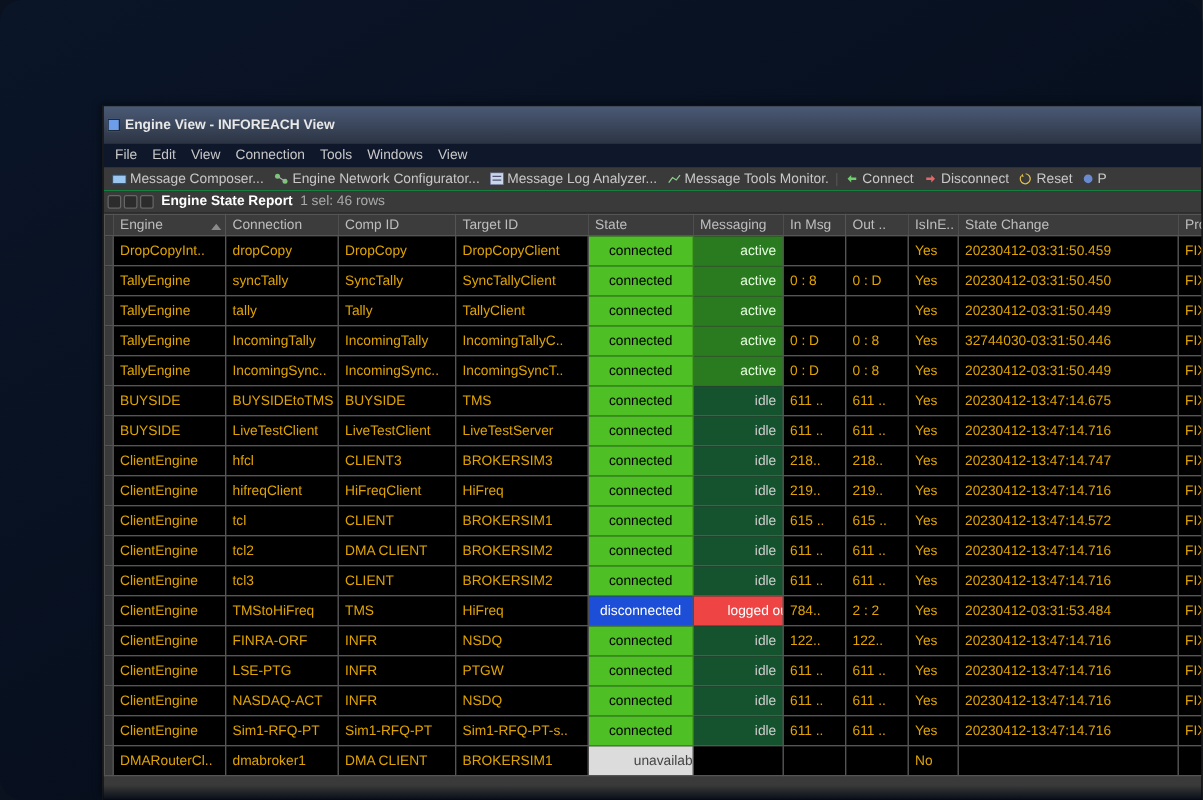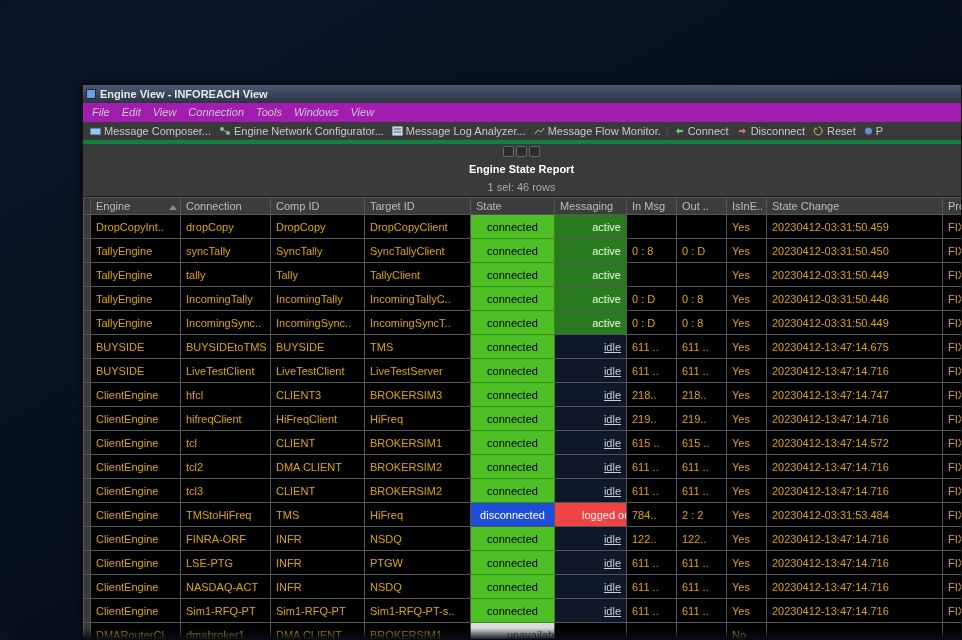--- a/index.html
+++ b/index.html
@@ -25,48 +25,47 @@
     right: 0;
     bottom: 0;
     background: #3a3a3a;
     border: 1px solid #111;
     box-shadow: -2px -2px 6px rgba(0,0,0,.4);
     overflow: hidden;
   }
   .titlebar {
     display: flex;
     align-items: center;
-    height: 18px;
+    height: 30px;
     background: linear-gradient(#4a5a75, #2c3443);
     color: #e8e8e8;
     font-weight: bold;
     font-size: 11px;
     padding-left: 3px;
     gap: 4px;
   }
   .titlebar .ticon {
     width: 10px; height: 10px;
     background: #6d9de8;
     border: 1px solid #1c2a3a;
   }
   .menubar {
     display: flex;
-    background: #a21caf;
+    background: #0f172a;
     color: #c8c8c8;
     font-size: 11px;
     padding: 2px 4px 3px 4px;
     gap: 2px;
-    font-style: italic;
   }
   .menubar span { padding: 1px 5px; cursor: default; }
   .toolbar {
     display: flex;
     align-items: center;
     background: #3a3a3a;
-    border-bottom: 4px solid #15803d;
+    border-bottom: 1px solid #15803d;
     padding: 2px 4px;
     font-size: 11px;
     color: #c8c8c8;
     gap: 2px;
     white-space: nowrap;
     overflow: hidden;
   }
   .toolbar .tb {
     display: inline-flex;
     align-items: center;
@@ -76,21 +75,20 @@
   .toolbar .tb svg { flex: 0 0 auto; }
   .subheader {
     display: flex;
     align-items: center;
     background: #3a3a3a;
     color: #efefef;
     font-size: 11px;
     padding: 2px 4px 3px 3px;
     border-bottom: 1px solid #202020;
     gap: 6px;
-    flex-direction: column;
   }
   .subheader .chips {
     display: inline-flex;
     gap: 2px;
   }
   .subheader .chips i {
     width: 11px; height: 11px;
     border: 1px solid #666;
     background: #2c2c2c;
     border-radius: 2px;
@@ -144,21 +142,21 @@
     font-weight: normal;
   }
   .state.connected { background: #4fbf26; color: #000; border-color:#3a8a1a; }
   .state.disconnected { background: #1d4ed8; color: #fff; }
   .state.unavailable { background: #dcdcdc; color: #444; padding-left: 36px; }
   .msg {
     text-align: right;
     color: #fff;
   }
   .msg.active { background: #2a7a1f; color: #e6ffe0; }
-  .msg.idle   { background: #0f172a; color: #cfcfcf; text-decoration: underline; }
+  .msg.idle   { background: #14532d; color: #cfcfcf; }
   .msg.loggedout { background: #ef4444; color: #fff; padding-left: 27px; }
   .fade-bot {
     position: absolute;
     left: 82px; right: 0; bottom: 0; height: 12px;
     background: linear-gradient(to bottom, transparent, #060c17);
     pointer-events: none;
   }
   .col-engine{width:90px} .col-conn{width:90px} .col-comp{width:94px}
   .col-target{width:106px} .col-state{width:84px} .col-msg{width:72px}
   .col-in{width:50px} .col-out{width:50px} .col-isin{width:40px}
@@ -206,21 +204,21 @@
           <rect x="0" y="0" width="11" height="10" fill="#c8d8e8" stroke="#557"></rect>
           <line x1="2" y1="3" x2="9" y2="3" stroke="#557"></line>
           <line x1="2" y1="6" x2="9" y2="6" stroke="#557"></line>
         </svg>
       <span>Message Log Analyzer...</span>
     </span>
     <span class="tb">
       <svg width="11" height="10">
           <path d="M1 8 L4 4 L7 6 L10 2" stroke="#8ad08a" fill="none"></path>
         </svg>
-      <span>Message Flow Monitor.</span>
+      <span>Message Tools Monitor.</span>
     </span>
     <span style="color:#555">|</span>
     <span class="tb">
       <svg width="11" height="10">
           <path d="M2 5 L5 2 L5 4 L9 4 L9 6 L5 6 L5 8 Z" fill="#6fcf6f"></path>
         </svg>
       <span>Connect</span>
     </span>
     <span class="tb">
       <svg width="11" height="10">
@@ -331,21 +329,21 @@
           <td class="rowhandle"></td>
           <td>TallyEngine</td>
           <td>IncomingTally</td>
           <td>IncomingTally</td>
           <td>IncomingTallyC..</td>
           <td class="state connected">connected</td>
           <td class="msg active">active</td>
           <td>0 : D</td>
           <td>0 : 8</td>
           <td>Yes</td>
-          <td>20230412-03:31:50.446</td>
+          <td>32744030-03:31:50.446</td>
           <td>FIX.4.2</td>
         </tr>
         <tr>
           <td class="rowhandle"></td>
           <td>TallyEngine</td>
           <td>IncomingSync..</td>
           <td>IncomingSync..</td>
           <td>IncomingSyncT..</td>
           <td class="state connected">connected</td>
           <td class="msg active">active</td>

